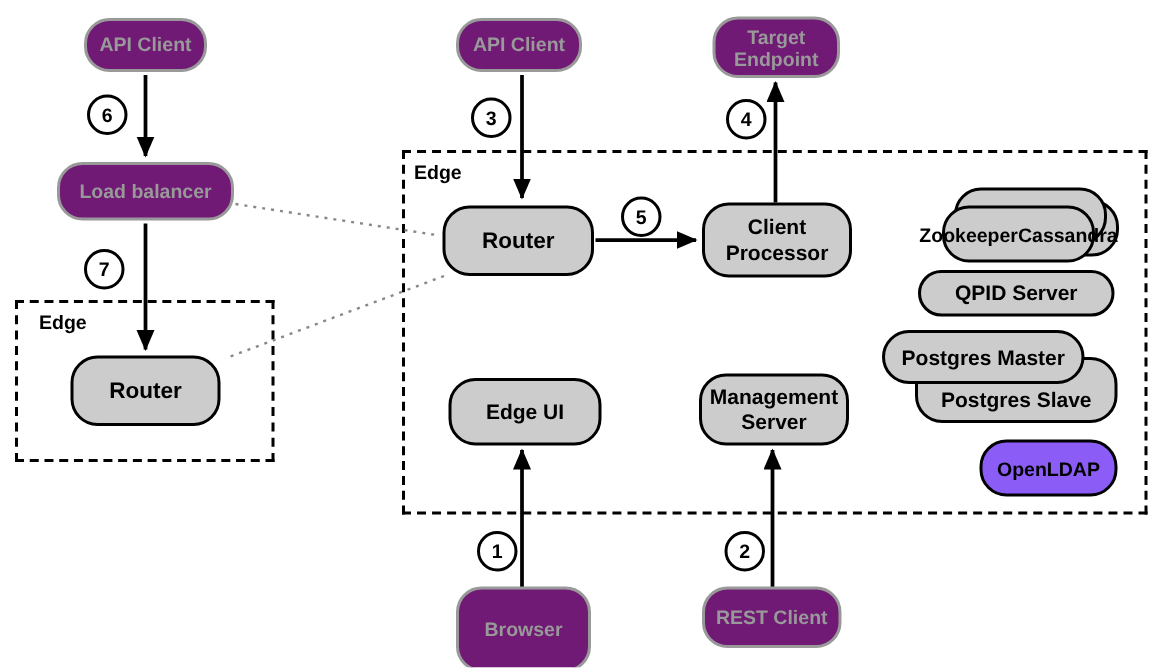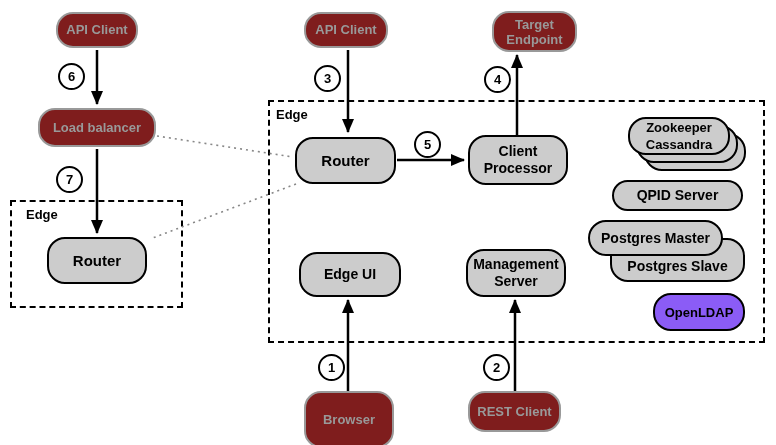--- a/index.html
+++ b/index.html
@@ -16,33 +16,33 @@
     background:#cccccc;border:2.5px solid #000;border-radius:18px;
     color:#000;font-weight:bold;font-size:14px;line-height:17px;
     display:flex;align-items:center;justify-content:center;text-align:center;
     z-index:3;padding:0 4px;
   }
   .light-fill{background:#8b5cf6;}
   .big-label{font-size:15px;}
   .bottom-text{align-items:flex-end;padding-bottom:5px;}
   
   .client-node{
-    background:#7f1d1d;border:2px solid #999;border-radius:17px;
+    background:#701a75;border:2px solid #999;border-radius:17px;
     color:#999;font-weight:bold;font-size:13px;line-height:16px;
     display:flex;align-items:center;justify-content:center;text-align:center;
     z-index:3;padding:0 6px;
   }
   
   .step-circle{
     width:27px;height:27px;border-radius:50%;background:#fff;border:2.5px solid #000;
     display:flex;align-items:center;justify-content:center;
     font-weight:bold;font-size:13px;color:#000;z-index:4;
   }
   svg.overlay{position:absolute;left:0;top:0;z-index:2;pointer-events:none;}
-  .col{display:flex;flex-direction:column;align-items:center;justify-content:center;}
+  .col{display:flex;flex-direction:row;align-items:center;justify-content:center;margin-top:20px;}
 </style>
 </head>
 <body>
 
 <div id="canvas">
 
   <div class="abs dashed-box" style="left:10px;top:200px;width:173px;height:108px;"></div>
   <div class="abs group-label" style="left:26px;top:206px;">Edge</div>
 
   <div class="abs dashed-box" style="left:268px;top:100px;width:497px;height:243px;"></div>
@@ -63,21 +63,21 @@
     <line x1="348" y1="50" x2="348" y2="132" stroke="#000" stroke-width="2.5" marker-end="url(#ah)"></line>
     <line x1="397" y1="160" x2="464" y2="160" stroke="#000" stroke-width="2.5" marker-end="url(#ah)"></line>
     <line x1="517" y1="135" x2="517" y2="55" stroke="#000" stroke-width="2.5" marker-end="url(#ah)"></line>
     <line x1="348" y1="392" x2="348" y2="300" stroke="#000" stroke-width="2.5" marker-end="url(#ah)"></line>
     <line x1="515" y1="392" x2="515" y2="300" stroke="#000" stroke-width="2.5" marker-end="url(#ah)"></line>
   </svg>
 
   <div class="abs client-node" style="left:56px;top:12px;width:82px;height:36px;">API Client</div>
   <div class="abs client-node" style="left:38px;top:108px;width:118px;height:39px;">Load balancer</div>
   <div class="abs client-node" style="left:304px;top:12px;width:84px;height:36px;">API Client</div>
-  <div class="abs client-node" style="left:492px;top:11px;width:85px;height:41px;line-height:15px;">Target Endpoint</div>
+  <div class="abs client-node" style="left:475px;top:11px;width:85px;height:41px;line-height:15px;">Target Endpoint</div>
   <div class="abs client-node" style="left:304px;top:391px;width:90px;height:57px;">Browser</div>
   <div class="abs client-node" style="left:468px;top:391px;width:93px;height:41px;">REST Client</div>
 
   <div class="abs gray-node" style="left:644px;top:133px;width:102px;height:38px;"></div>
   <div class="abs gray-node" style="left:636px;top:125px;width:102px;height:38px;"></div>
   <div class="abs gray-node col" style="left:628px;top:117px;width:102px;height:38px;font-size:13px;">
     <span>Zookeeper</span>
     <span>Cassandra</span>
   </div>
 

